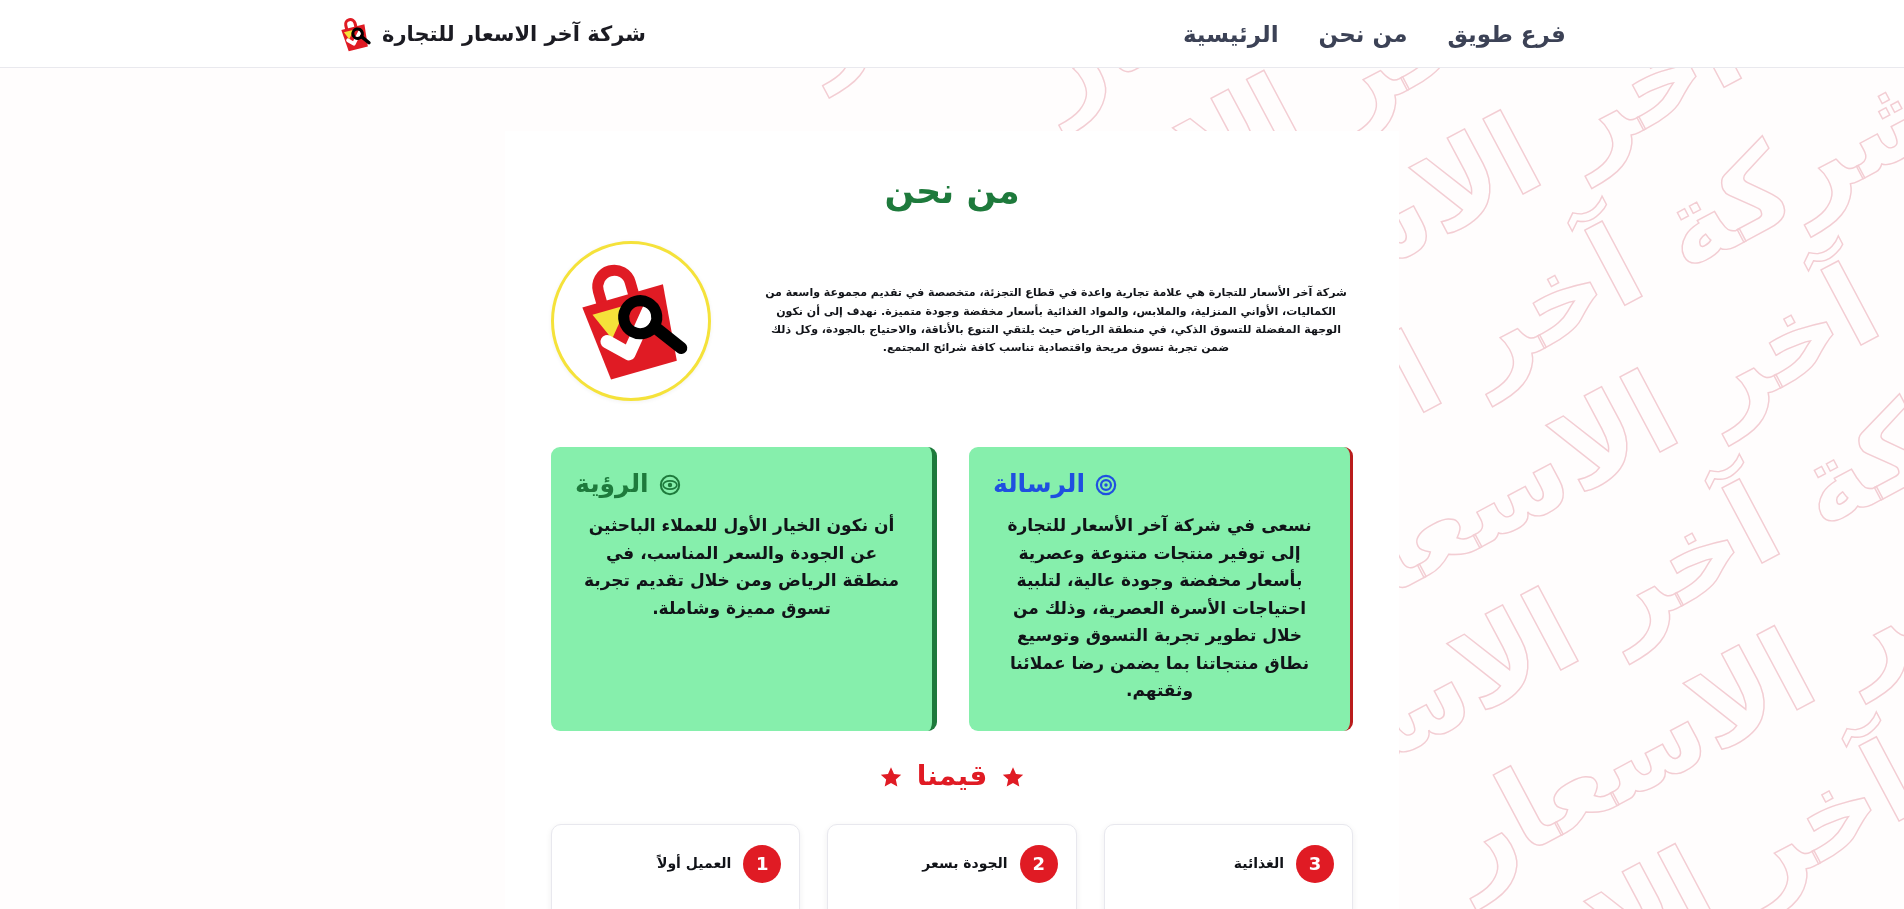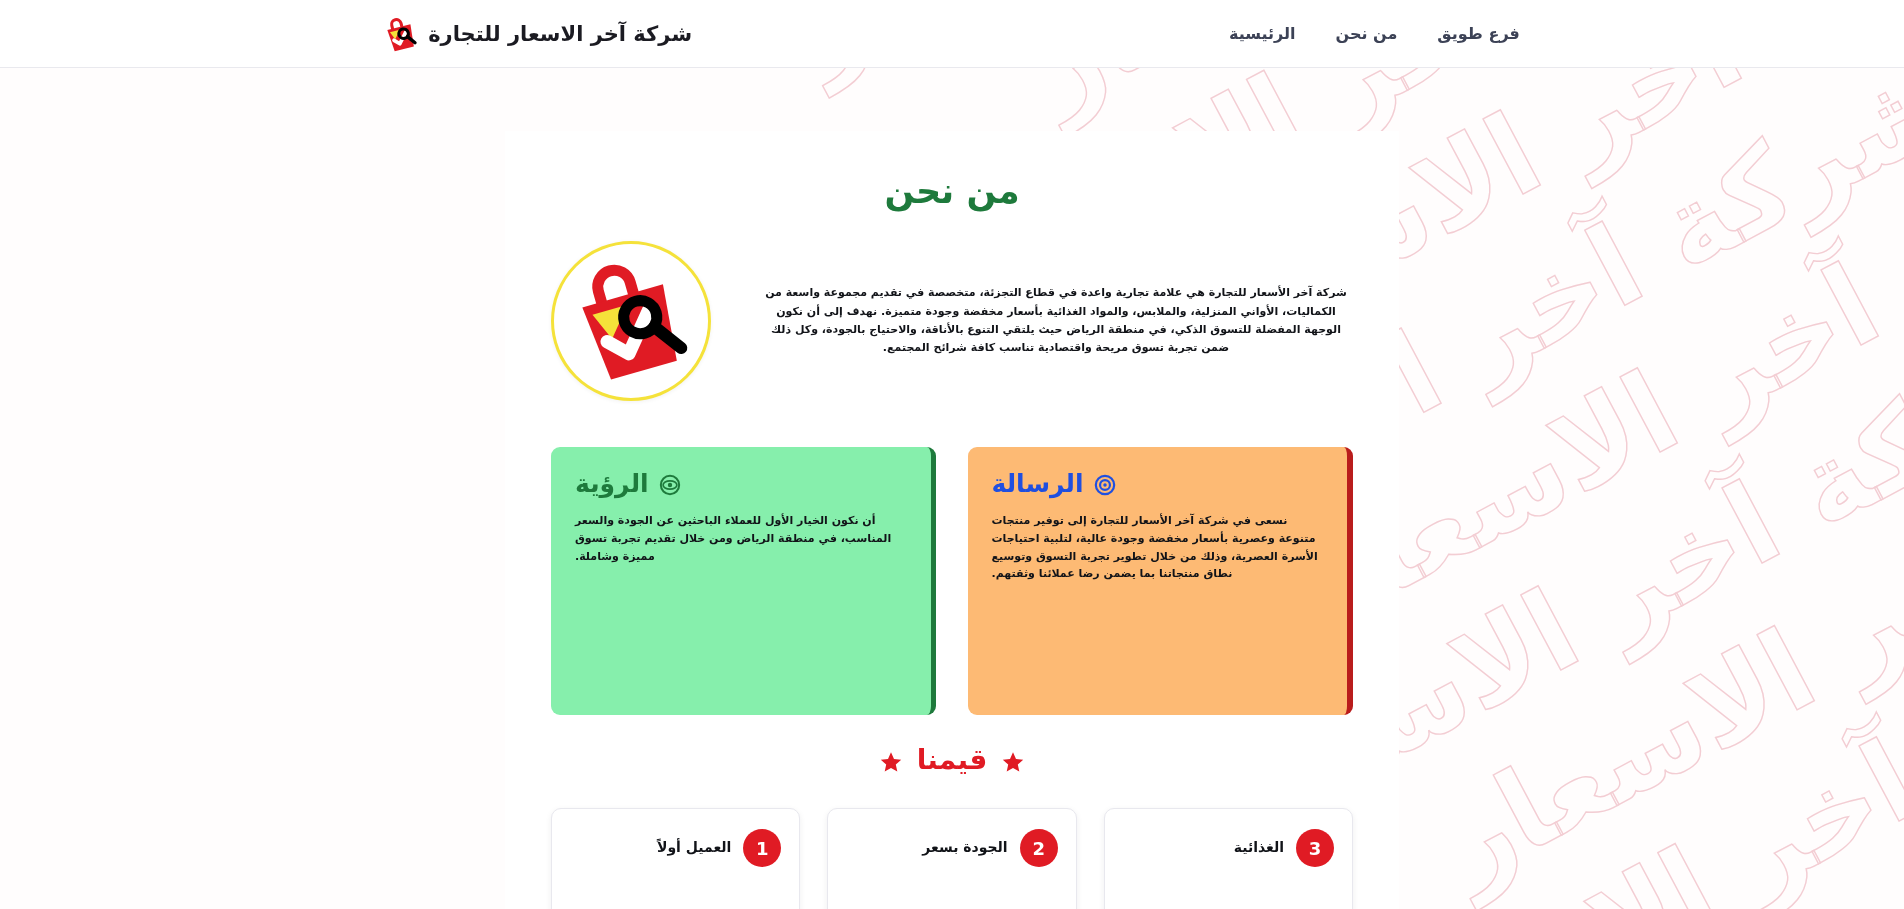--- a/index.html
+++ b/index.html
@@ -58,21 +58,21 @@
     display: flex;
     align-items: center;
     gap: 40px;
     margin-right: auto;
     margin-left: 0;
     padding-right: 0;
     padding-left: 500px;
   }
 
   .nav-link {
-    font-size: 16px;
+    font-size: 23px;
     font-weight: 600;
     color: #3c4256;
     text-decoration: none;
     white-space: nowrap;
     cursor: pointer;
   }
 
   
   .page-bg {
     position: absolute;
@@ -176,45 +176,45 @@
     padding: 22px 24px 26px 24px;
     min-height: 268px;
   }
 
   .mv-card.vision {
     background: #86efac;
     border-right: 5px solid #1e7a3c;
   }
 
   .mv-card.mission {
-    background: #fdba74;
-    border-right: 6px solid #b91c1c;
+    background: #86efac;
+    border-right: 3px solid #b91c1c;
   }
 
   .mv-head {
     display: flex;
     align-items: center;
     justify-content: flex-start;
     flex-direction: row-reverse;
     gap: 10px;
     font-size: 25px;
     font-weight: 700;
     margin-bottom: 14px;
   }
   .mv-card.vision .mv-head { color: #1e7a3c; }
   .mv-card.mission .mv-head { color: #1f4fe0; }
 
   .mv-icon { width: 22px; height: 22px; display:block; flex:0 0 22px; }
 
   .mv-body {
-    font-size: 11px;
+    font-size: 17px;
     line-height: 1.62;
     font-weight: 700;
     color: #111318;
-    text-align: left;
+    text-align: center;
   }
 
   
   .values-title {
     display: flex;
     align-items: center;
     justify-content: center;
     gap: 14px;
     margin-top: 28px;
     font-size: 28px;

